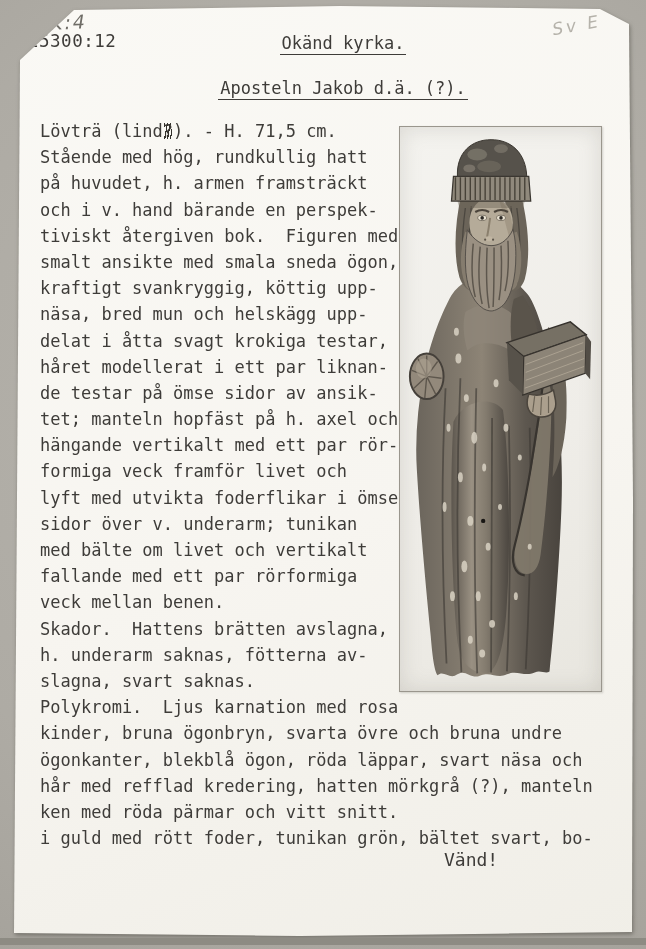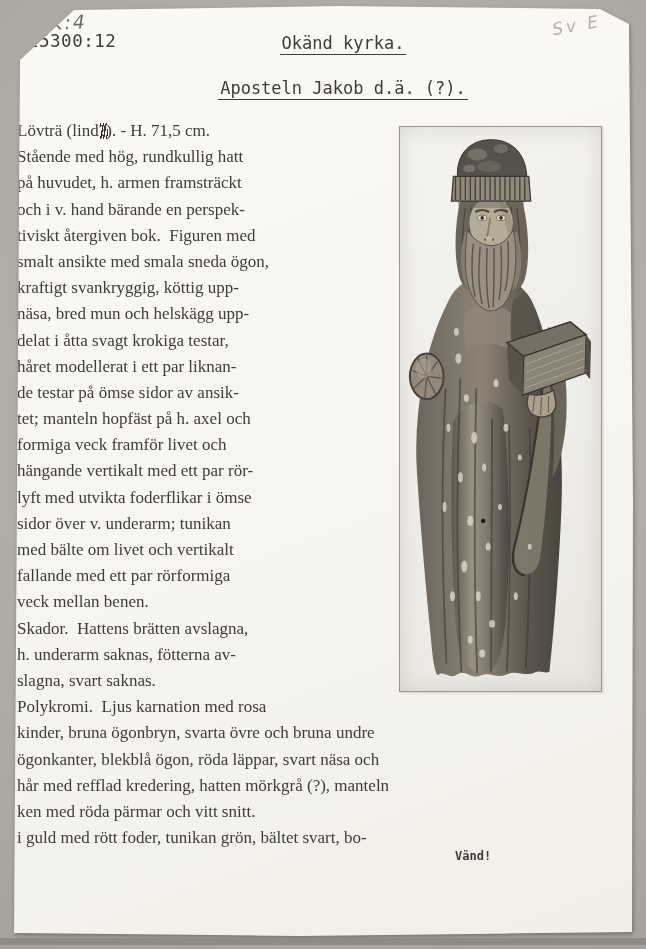--- a/index.html
+++ b/index.html
@@ -17,23 +17,23 @@
   .abs{position:absolute;}
   .ink{color:#3e3c39;}
   .pencil{font-family:"DejaVu Sans", sans-serif;font-style:italic;}
   .k4{left:50px;top:11px;font-size:19px;color:#6f6d67;letter-spacing:2px;transform:rotate(-2deg);}
   .sve{left:552px;top:15px;font-size:17px;color:#b5b2aa;letter-spacing:3px;transform:rotate(-10deg);}
   .inv{left:28px;top:31px;font-size:17.5px;letter-spacing:.5px;}
   .title{left:143px;width:400px;text-align:center;font-size:17px;}
   .t1{top:33px;}
   .t2{top:78px;}
   .underline{border-bottom:1.6px solid #3e3c39;padding:0 2px 1px 2px;white-space:pre;}
-  .body{left:17px;top:121px;width:600px;font-family:Liberation Serif, serif;}
+  .body{left:40px;top:121px;width:600px;}
   .tline{height:26.2px;white-space:pre;font-size:17px;}
-  .vand{left:455px;top:849px;font-size:12px;font-weight:bold;}
+  .vand{left:444px;top:849px;font-size:18px;}
   .overstrike{position:relative;display:inline-block;color:#3a3733;}
   .overstrike::after{
     content:"";position:absolute;left:1px;top:2px;width:8px;height:16px;
     background:repeating-linear-gradient(100deg,#34312c 0 1.2px,rgba(0,0,0,0) 1.2px 2.8px);
   }
   .photo{
     left:399px;top:126px;width:201px;height:564px;
     border:1px solid #9a968d;
     background:linear-gradient(145deg,#f4f3ef 0%,#efede8 60%,#e8e6df 100%);
     box-shadow:inset 0 0 22px rgba(110,105,95,.20), 1px 1px 2px rgba(90,87,80,.25);
@@ -65,22 +65,22 @@
           <div class="tline">på huvudet, h. armen framsträckt</div>
           <div class="tline">och i v. hand bärande en perspek-</div>
           <div class="tline">tiviskt återgiven bok.  Figuren med</div>
           <div class="tline">smalt ansikte med smala sneda ögon,</div>
           <div class="tline">kraftigt svankryggig, köttig upp-</div>
           <div class="tline">näsa, bred mun och helskägg upp-</div>
           <div class="tline">delat i åtta svagt krokiga testar,</div>
           <div class="tline">håret modellerat i ett par liknan-</div>
           <div class="tline">de testar på ömse sidor av ansik-</div>
           <div class="tline">tet; manteln hopfäst på h. axel och</div>
+          <div class="tline">hängande vertikalt med ett par rör-</div>
           <div class="tline">formiga veck framför livet och</div>
-          <div class="tline">hängande vertikalt med ett par rör-</div>
           <div class="tline">lyft med utvikta foderflikar i ömse</div>
           <div class="tline">sidor över v. underarm; tunikan</div>
           <div class="tline">med bälte om livet och vertikalt</div>
           <div class="tline">fallande med ett par rörformiga</div>
           <div class="tline">veck mellan benen.</div>
           <div class="tline">Skador.  Hattens brätten avslagna,</div>
           <div class="tline">h. underarm saknas, fötterna av-</div>
           <div class="tline">slagna, svart saknas.</div>
           <div class="tline">Polykromi.  Ljus karnation med rosa</div>
           <div class="tline">kinder, bruna ögonbryn, svarta övre och bruna undre</div>

